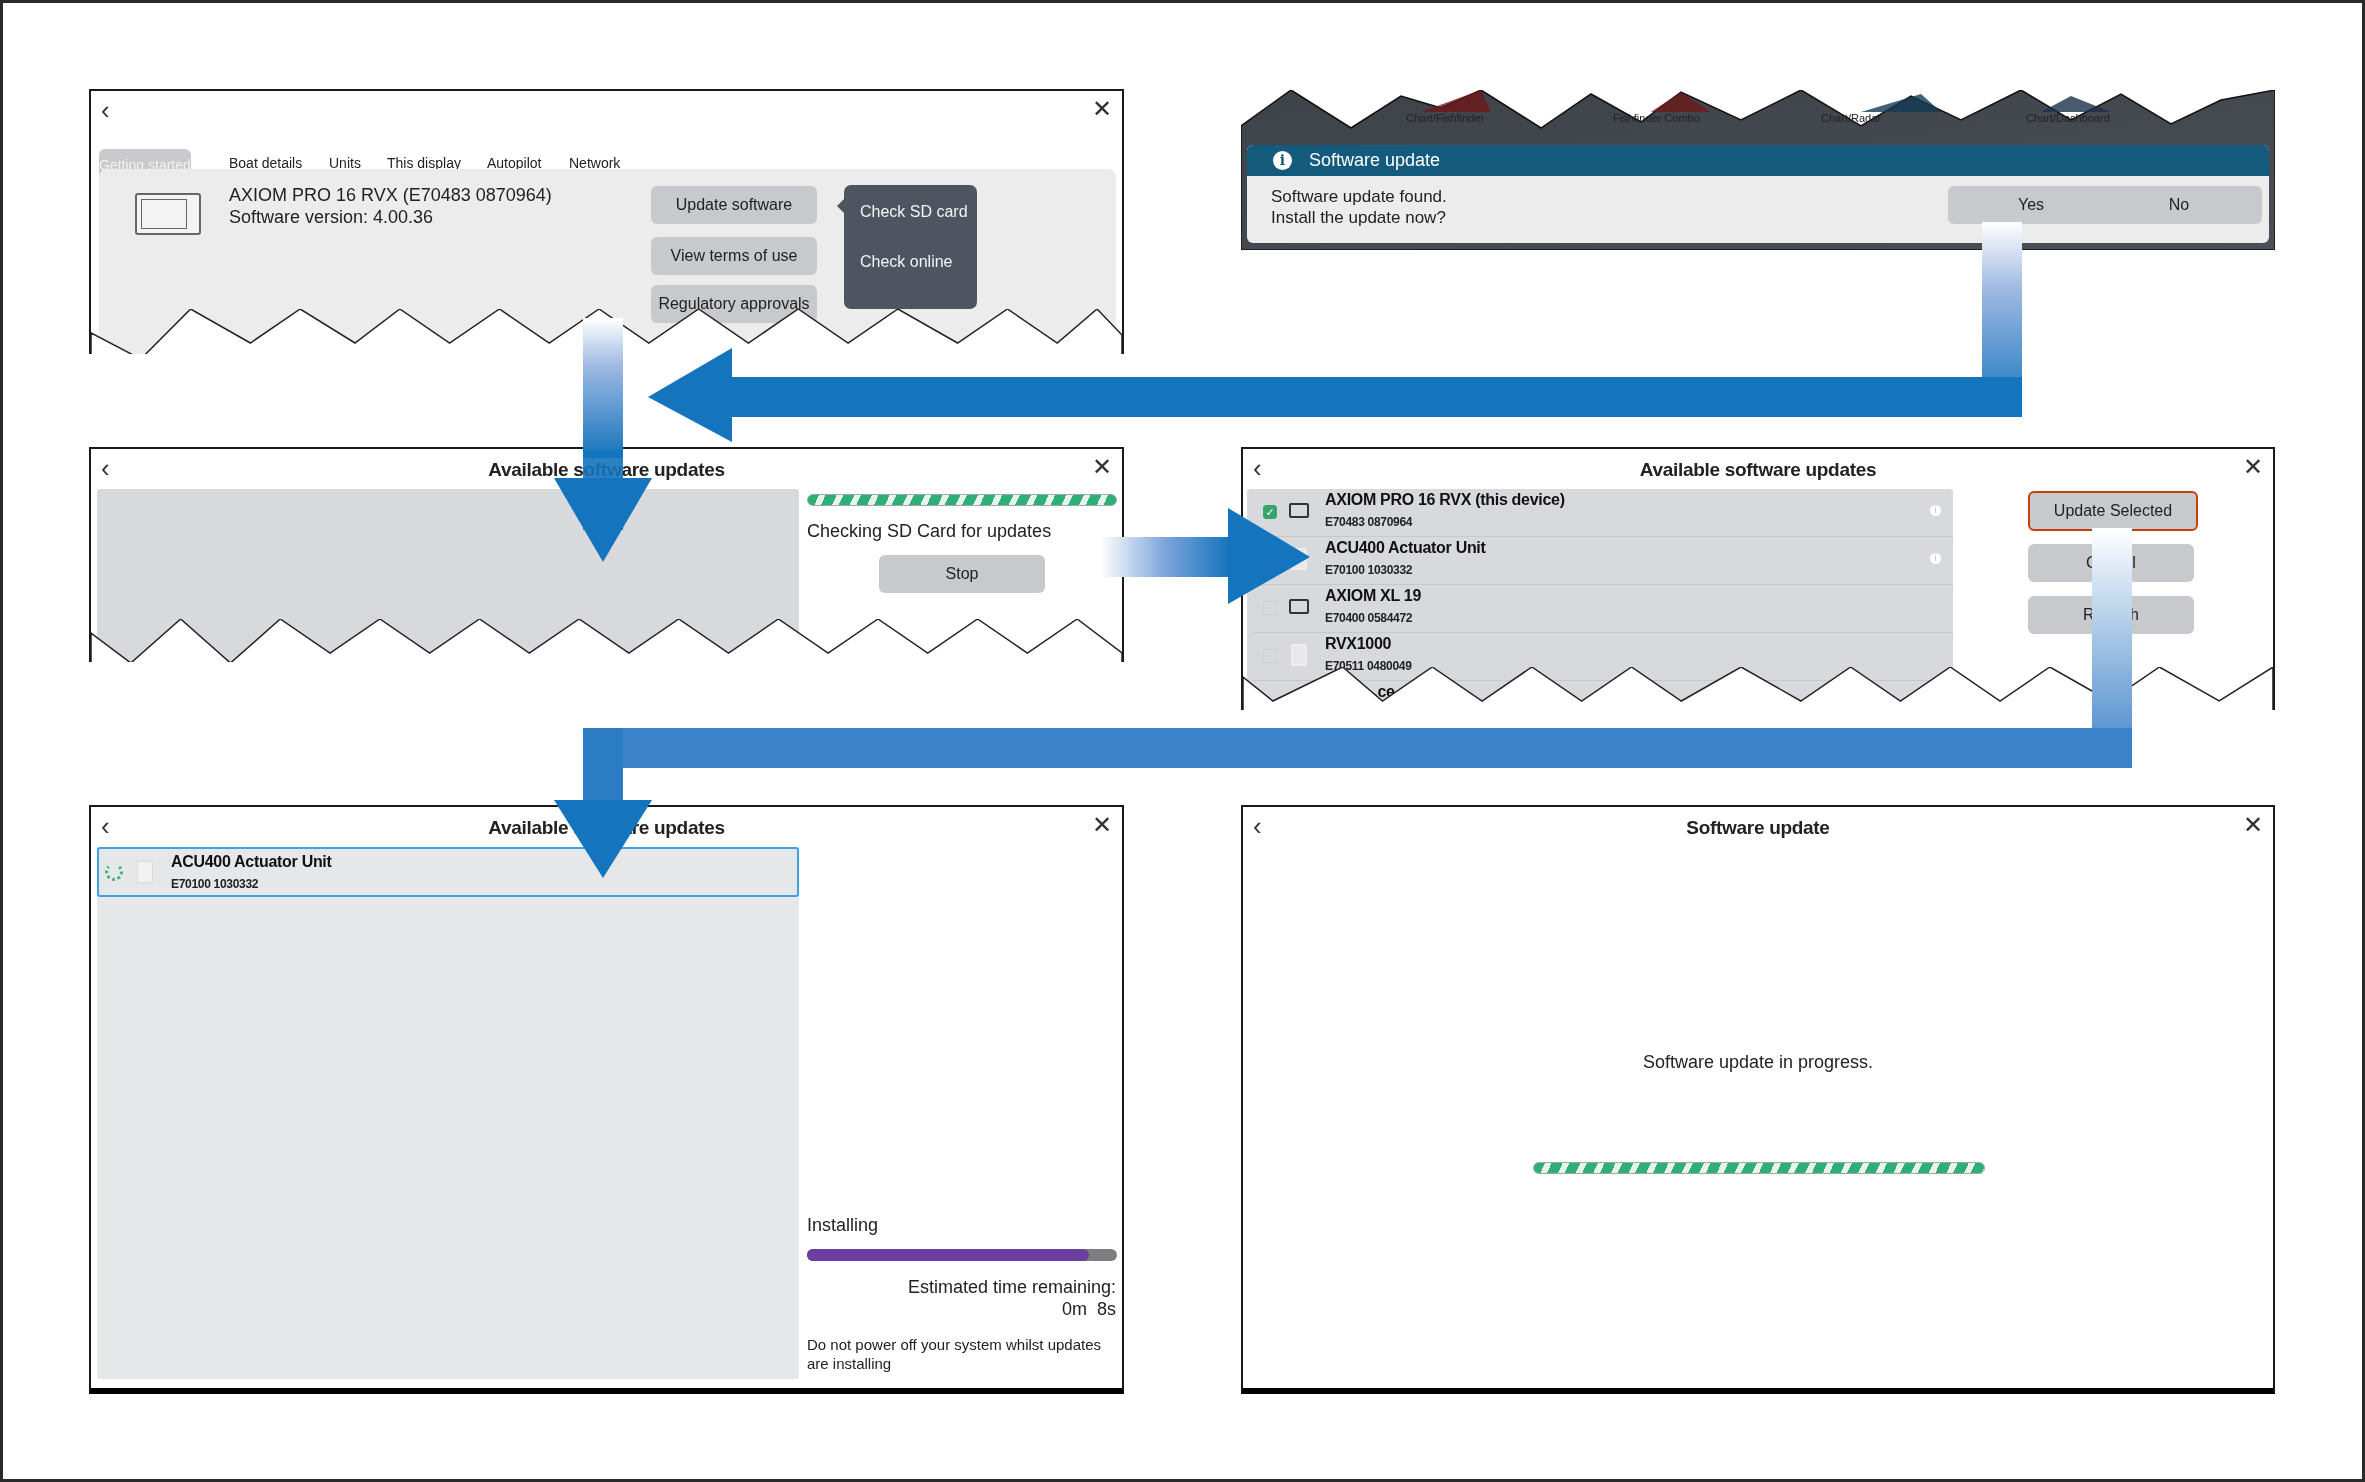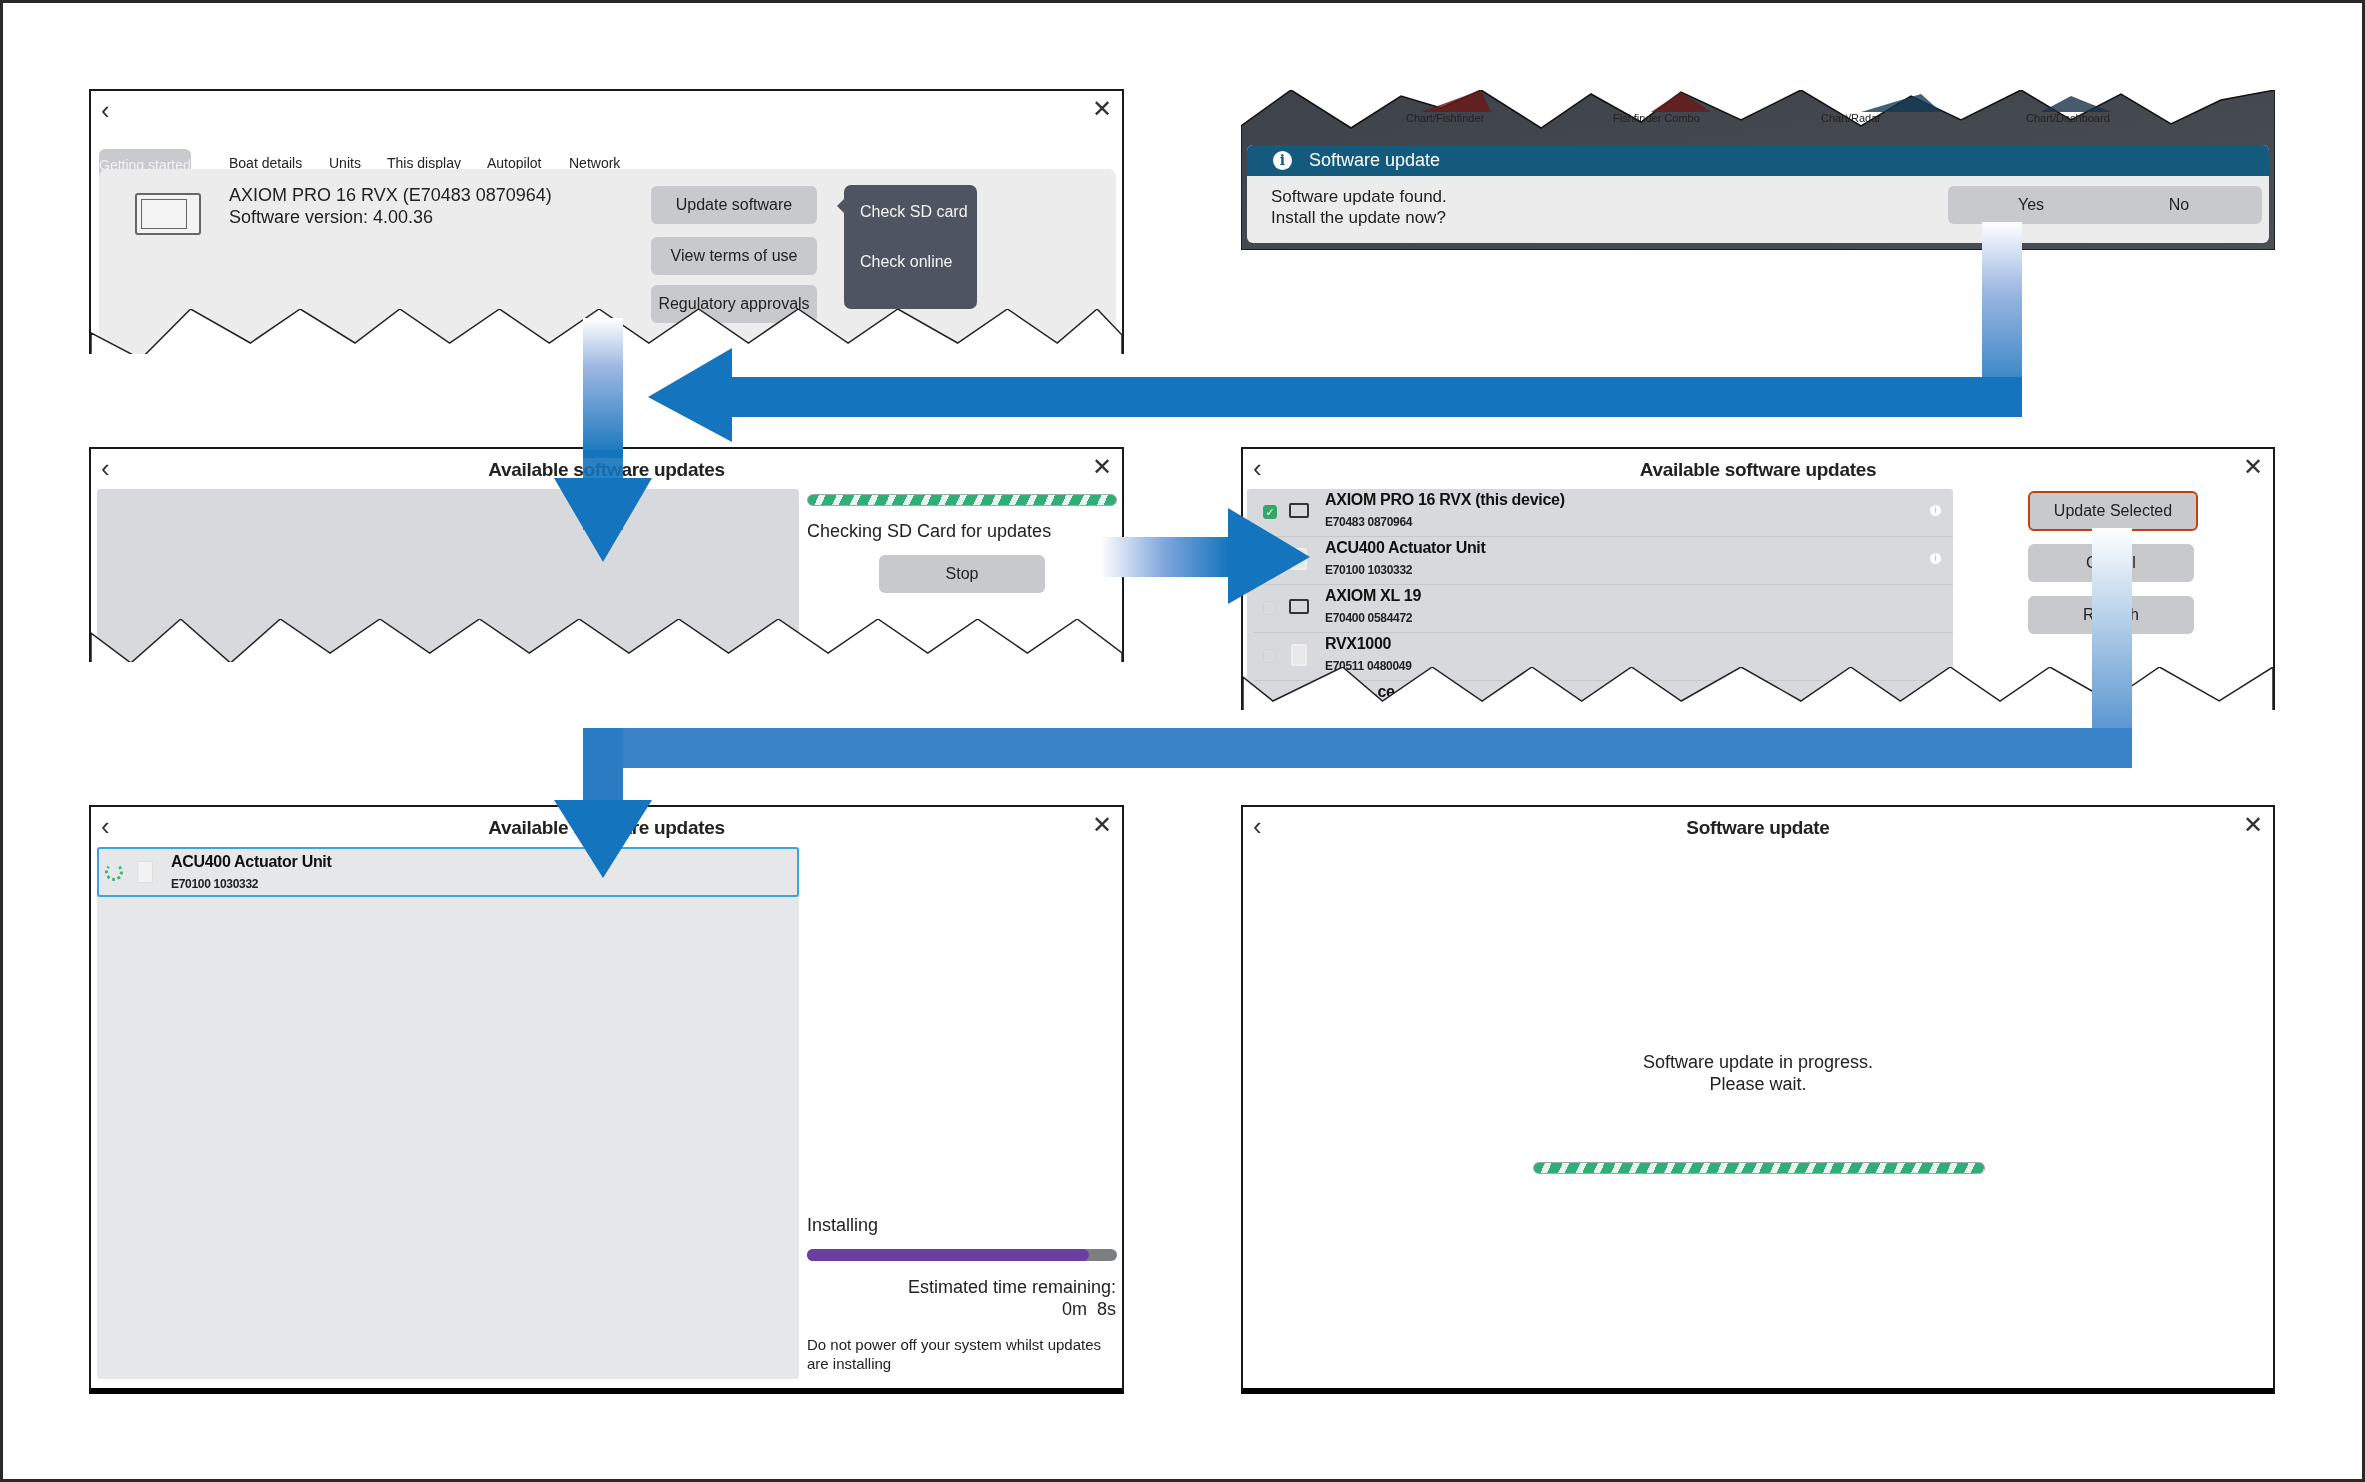--- a/index.html
+++ b/index.html
@@ -169,21 +169,20 @@
   <div style="position:absolute; right:6px; top:470px; font-size:18px; color:#222; text-align:right;">Estimated time remaining:</div>
   <div style="position:absolute; right:6px; top:492px; font-size:18px; color:#222; text-align:right; white-space:pre;">0m  8s</div>
   <div style="position:absolute; left:716px; top:528px; width:312px; font-size:15px; color:#222; line-height:19px;">Do not power off your system whilst updates are installing</div>
 </div>
 
 <div class="panel bottom-thick" style="left:1241px; top:805px; width:1034px; height:589px;">
   <span class="back">‹</span>
   <div class="hdr-title">Software update</div>
   <span class="close">✕</span>
   <div style="position:absolute; left:0; right:0; top:245px; text-align:center; font-size:18px; color:#222;">Software update in progress.</div>
-  <div style="position:absolute; left:0; right:0; top:267px; text-align:center; font-size:18px; color:#222;">Please wait.</div>
   <div class="stripe-bar" style="left:290px; top:355px; width:452px;"></div>
 </div>
 
 <svg style="position:absolute; left:0; top:0; pointer-events:none;" width="2365" height="1482" viewBox="0 0 2365 1482">
   <defs>
     <linearGradient id="vgrad" x1="0" y1="0" x2="0" y2="1">
       <stop offset="0" stop-color="#ffffff"></stop>
         <stop offset="0.35" stop-color="#9db8e2"></stop>
         <stop offset="1" stop-color="#1474bd"></stop>
     </linearGradient>

